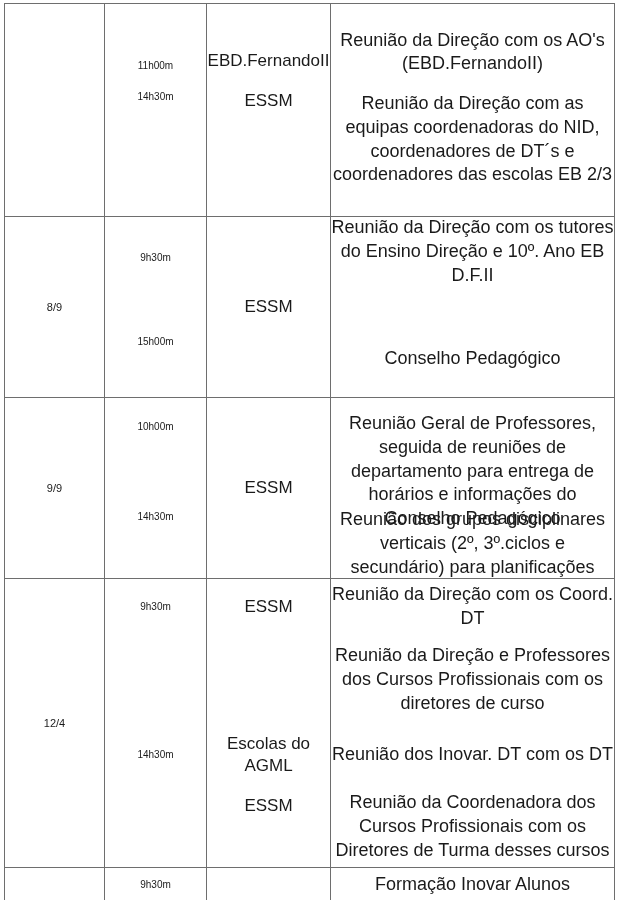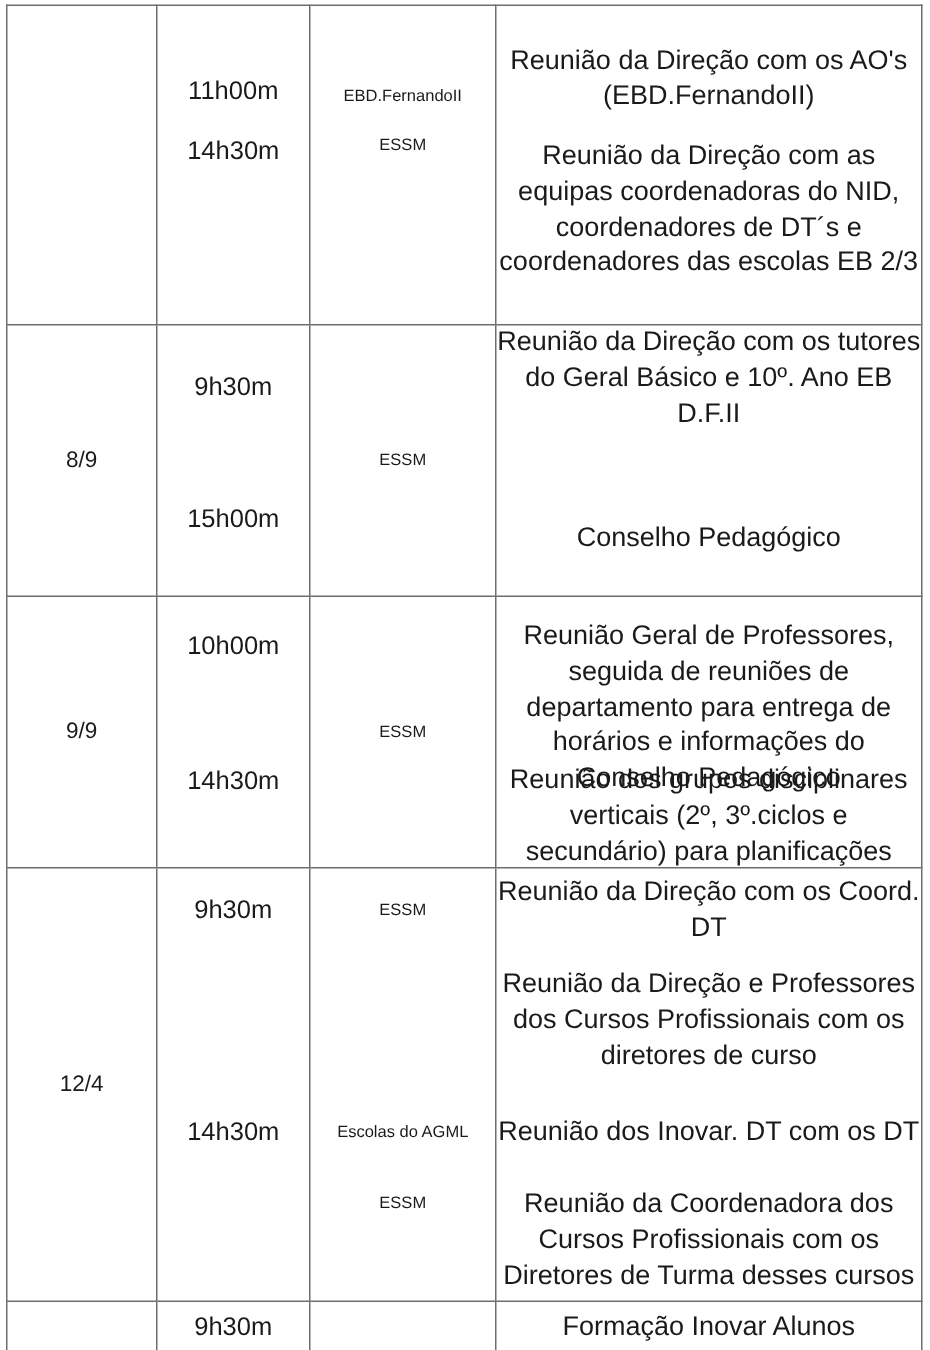--- a/index.html
+++ b/index.html
@@ -47,23 +47,23 @@
   col.col-desc  { width: 284px; }
 
   .cell-inner {
     display: flex;
     flex-direction: column;
     justify-content: center;
     height: 100%;
     box-sizing: border-box;
   }
 
-  .date-cell   { font-size: 15px; }
-  .time-cell   { font-size: 17px; }
-  .place-cell  { font-size: 11px; }
+  .date-cell   { font-size: 11px; }
+  .time-cell   { font-size: 10px; }
+  .place-cell  { font-size: 17px; }
   .desc-cell   { font-size: 18px; padding: 0 7px; }
 
   
   .entry {
     display: flex;
     align-items: center;
     justify-content: center;
     box-sizing: border-box;
     text-align: center;
   }
@@ -153,21 +153,21 @@
           <div class="cell-inner">
             <div class="entry entry-a">9h30m</div>
             <div class="entry entry-b">15h00m</div>
           </div>
         </td>
         <td class="place-cell">
           <div class="vcenter">ESSM</div>
         </td>
         <td class="desc-cell">
           <div class="cell-inner">
-            <div class="entry entry-a">Reunião da Direção com os tutores do Geral Básico e 10º. Ano EB D.F.II</div>
+            <div class="entry entry-a">Reunião da Direção com os tutores do Ensino Direção e 10º. Ano EB D.F.II</div>
             <div class="entry entry-b">Conselho Pedagógico</div>
           </div>
         </td>
       </tr>
 
       <tr class="r3">
         <td class="date-cell">
           <div class="vcenter">9/9</div>
         </td>
         <td class="time-cell">

